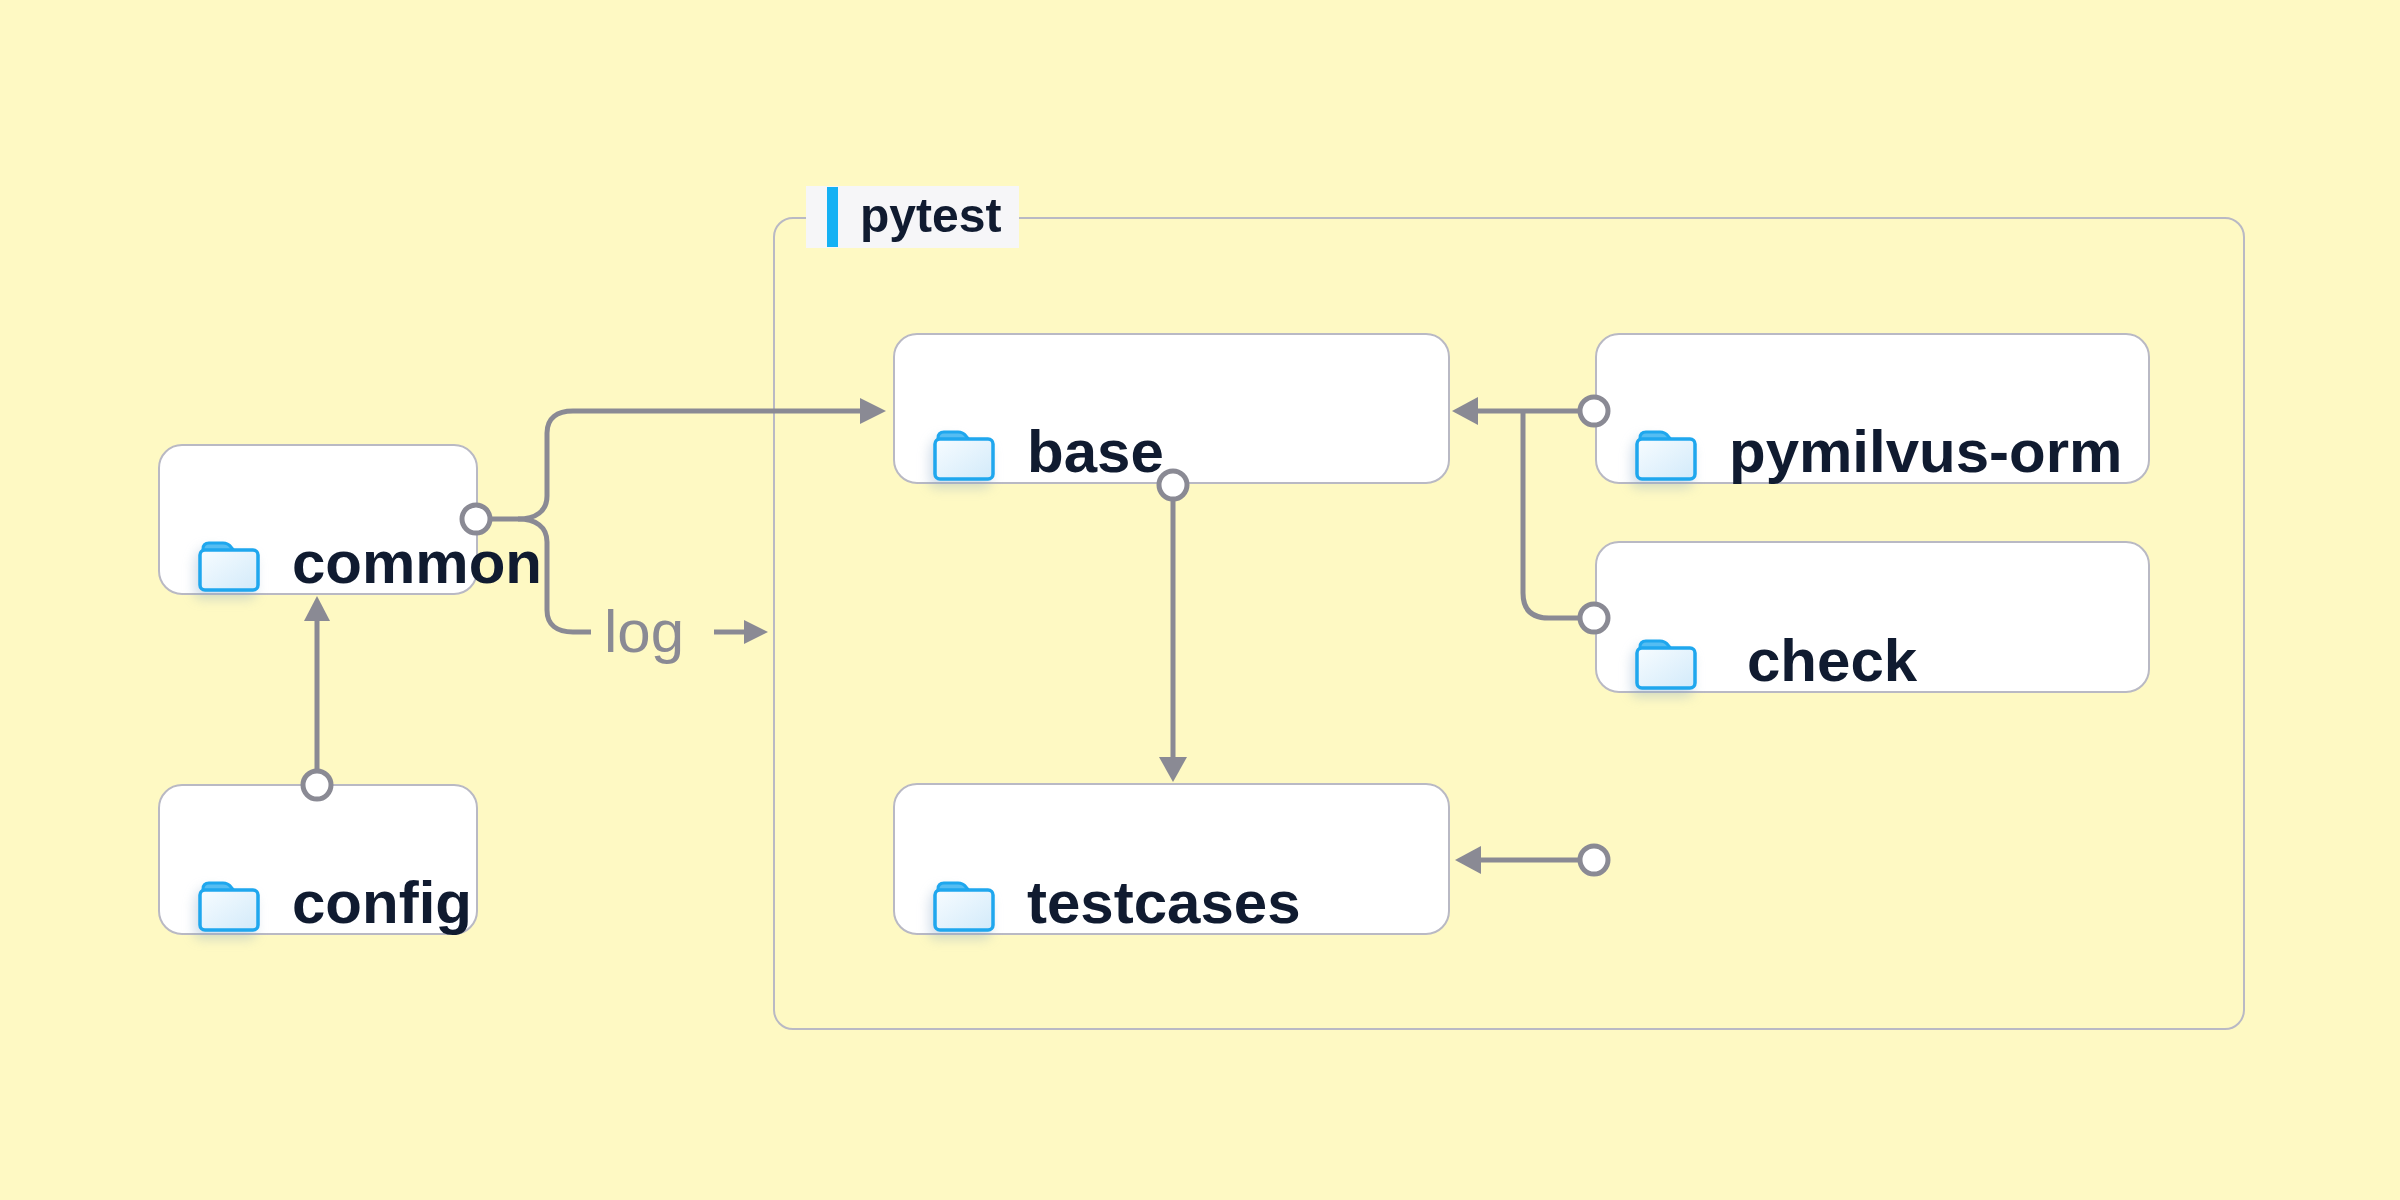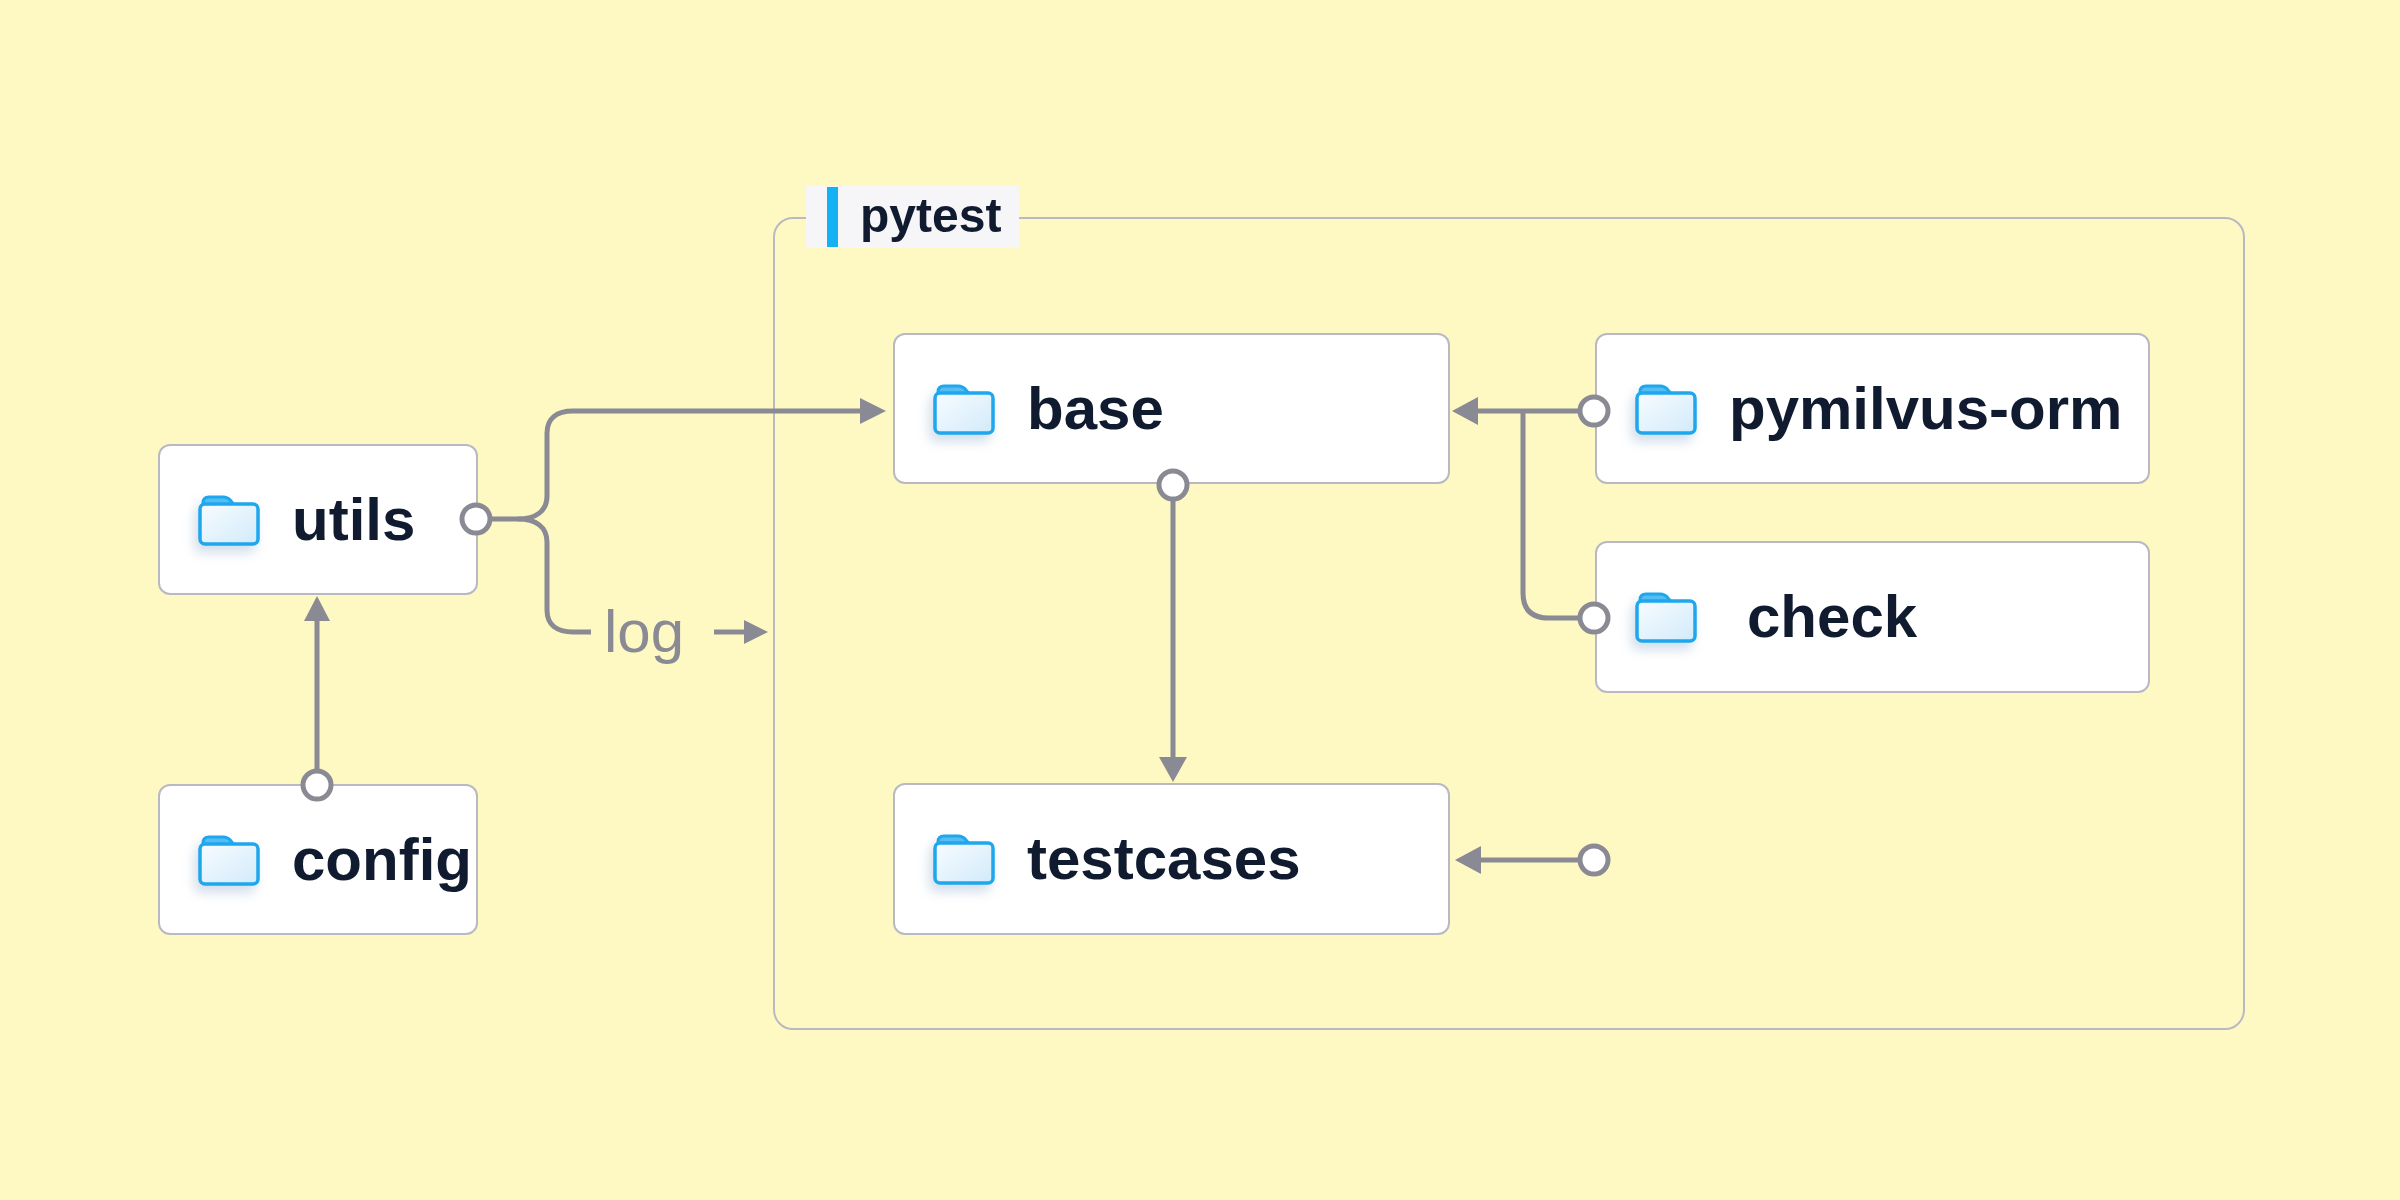--- a/index.html
+++ b/index.html
@@ -19,21 +19,21 @@
     padding:0 18px 0 21px;background:#f6f6f8;z-index:3;
   }
   .accent-bar{width:11px;height:60px;background:#14b1f4;flex:0 0 auto;}
   .group-title{
     font-size:48px;font-weight:700;color:#101b30;line-height:1;
     letter-spacing:0px;padding-bottom:2px;
   }
   
   .node{
     position:absolute;background:#ffffff;border:2px solid #b9b9c4;
-    border-radius:12px;display:flex;align-items:center;
+    border-radius:24px;display:flex;align-items:flex-end;
     padding-left:36px;gap:30px;box-sizing:border-box;z-index:2;
   }
   .node-label{font-size:60px;font-weight:700;color:#101b30;line-height:1;}
   .folder{width:66px;height:54px;flex:0 0 auto;display:block;}
   .folder svg{width:66px;height:54px;display:block;
     filter:drop-shadow(-4px 7px 6px rgba(125,160,195,.35));}
   #node-utils    {left:158px; top:444px; width:320px; height:151px;}
   #node-config   {left:158px; top:784px; width:320px; height:151px;}
   #node-base     {left:893px; top:333px; width:557px; height:151px;}
   #node-testcases{left:893px; top:783px; width:557px; height:152px;}
@@ -78,21 +78,21 @@
     <span class="accent-bar"></span>
     <span class="group-title">pytest</span>
   </div>
 
   <div class="node" id="node-utils">
     <span class="folder">
       <svg viewBox="0 0 66 54">
           <use href="#folder-shape"></use>
         </svg>
       </span>
-    <span class="node-label">utils</span>
+    <span class="node-label">common</span>
   </div>
 
   <div class="node" id="node-config">
     <span class="folder">
       <svg viewBox="0 0 66 54">
           <use href="#folder-shape"></use>
         </svg>
       </span>
     <span class="node-label">config</span>
   </div>

